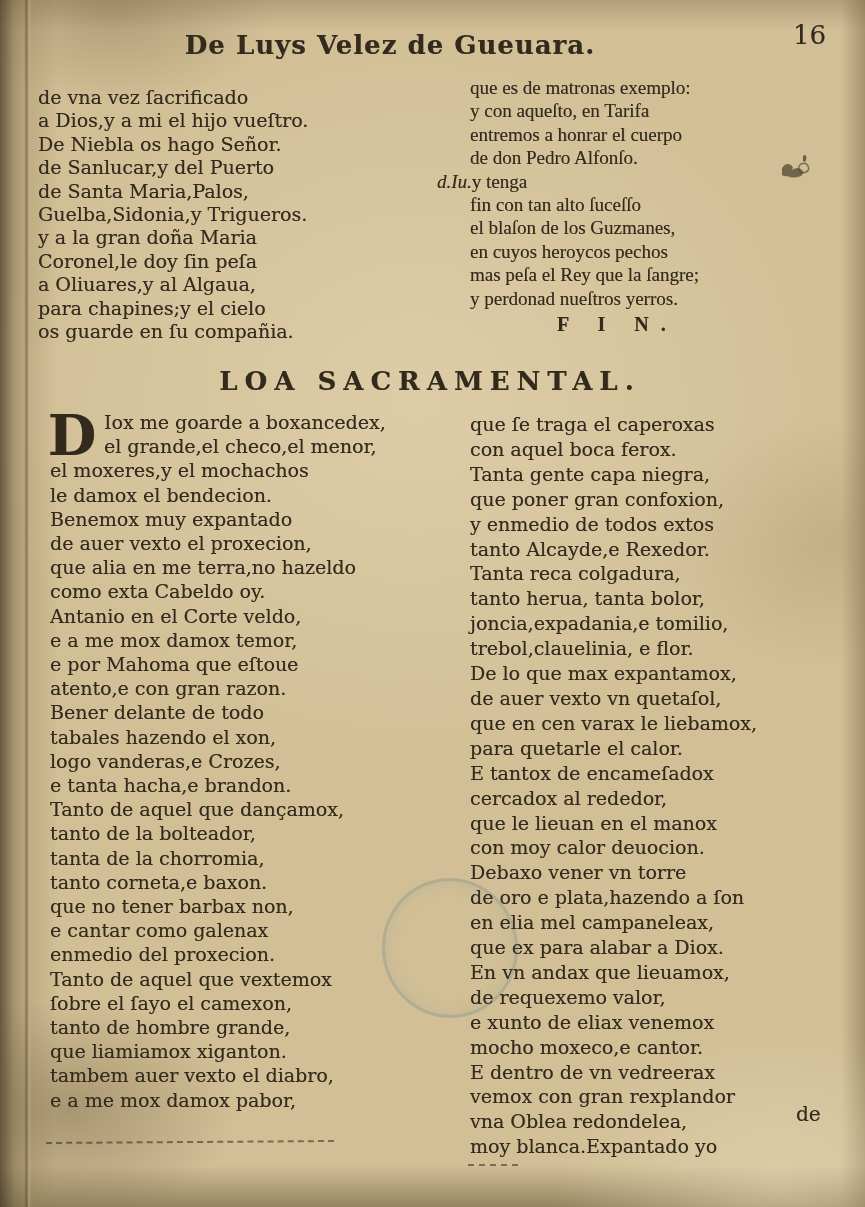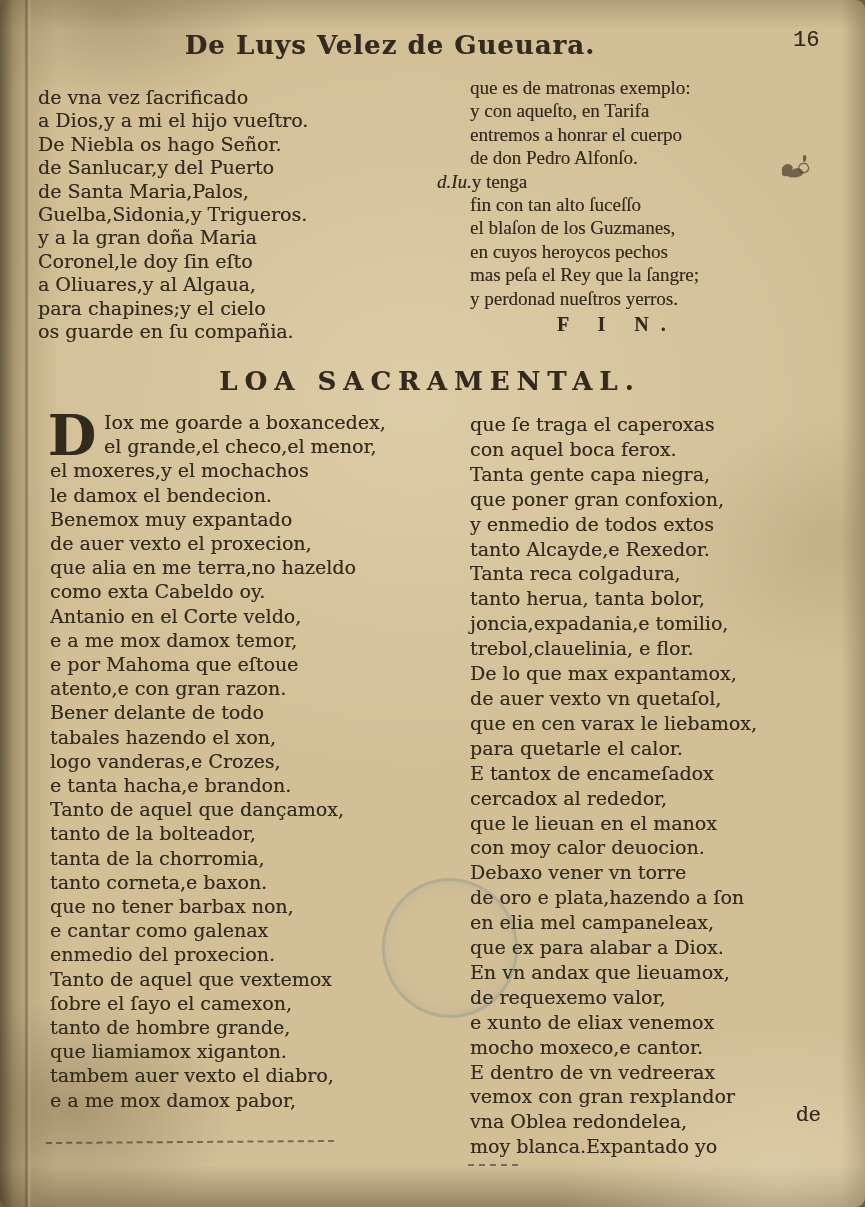--- a/index.html
+++ b/index.html
@@ -14,32 +14,31 @@
     background-image:
       radial-gradient(ellipse 600px 520px at 48% 33%, rgba(238,226,194,0.38), rgba(0,0,0,0) 72%),
       radial-gradient(ellipse 320px 220px at 90% 98%, rgba(228,215,181,0.55), rgba(0,0,0,0) 70%),
       radial-gradient(ellipse 220px 130px at 13% 1%, rgba(118,98,60,0.35), rgba(0,0,0,0) 72%),
       radial-gradient(ellipse 260px 180px at 97% 45%, rgba(150,128,86,0.25), rgba(0,0,0,0) 70%),
       radial-gradient(ellipse 240px 160px at 8% 92%, rgba(92,75,46,0.35), rgba(0,0,0,0) 70%),
       linear-gradient(90deg, rgba(56,45,26,0.70) 0px, rgba(95,79,50,0.38) 14px, rgba(140,120,80,0.28) 28px, rgba(0,0,0,0) 58px),
       linear-gradient(270deg, rgba(105,88,55,0.42) 0px, rgba(0,0,0,0) 24px),
       linear-gradient(180deg, rgba(110,92,58,0.32) 0px, rgba(0,0,0,0) 30px),
       linear-gradient(0deg, rgba(90,74,45,0.5) 0px, rgba(0,0,0,0) 42px);
-    border-radius: 9px;
   }
   .crease{
     position:absolute;left:24px;top:0;width:7px;height:100%;
     background:linear-gradient(90deg, rgba(0,0,0,0), rgba(70,56,34,0.45) 40%, rgba(205,186,146,0.5) 72%, rgba(0,0,0,0));
   }
   .ink{color:#332a1e;text-shadow:0.3px 0.3px 0 rgba(51,42,30,0.45);}
   .header-title{
     position:absolute;left:0;top:30px;width:780px;text-align:center;
     font-size:26px;font-weight:700;letter-spacing:1px;
   }
-  .page-number{position:absolute;left:793px;top:28px;font-size:22px;font-family:Liberation Mono, monospace;}
+  .page-number{position:absolute;left:793px;top:20px;font-size:26px;}
   .col{position:absolute;margin-top:12px;}
   .line{font-size:19px;line-height:23.4px;white-space:nowrap;}
   .p1-left{left:38px;top:74px;width:400px;}
   .p1-right{left:437px;top:64px;width:420px;font-family:Liberation Serif, serif;}
   .p1-right .line{padding-left:33px;}
   .p1-right .speaker-line{padding-left:0;}
   .speaker{font-style:italic;}
   .fin-line{font-size:20px;font-weight:700;letter-spacing:12px;padding-left:120px !important;margin-top:3px;}
   .section-title{
     position:absolute;left:60px;top:366px;width:740px;text-align:center;
@@ -82,21 +81,21 @@
 
   <div class="col p1-left ink">
 
   <div class="line">de vna vez ſacrificado</div>
       <div class="line">a Dios,y a mi el hijo vueſtro.</div>
       <div class="line">De Niebla os hago Señor.</div>
       <div class="line">de Sanlucar,y del Puerto</div>
       <div class="line">de Santa Maria,Palos,</div>
       <div class="line">Guelba,Sidonia,y Trigueros.</div>
       <div class="line">y a la gran doña Maria</div>
-      <div class="line">Coronel,le doy ſin eſto</div>
+      <div class="line">Coronel,le doy ſin peſa</div>
       <div class="line">a Oliuares,y al Algaua,</div>
       <div class="line">para chapines;y el cielo</div>
       <div class="line">os guarde en ſu compañia.</div>
     </div>
 
   <div class="col p1-right ink">
     <div>
 
     <div class="line">que es de matronas exemplo:</div>
         <div class="line">y con aqueſto, en Tarifa</div>

